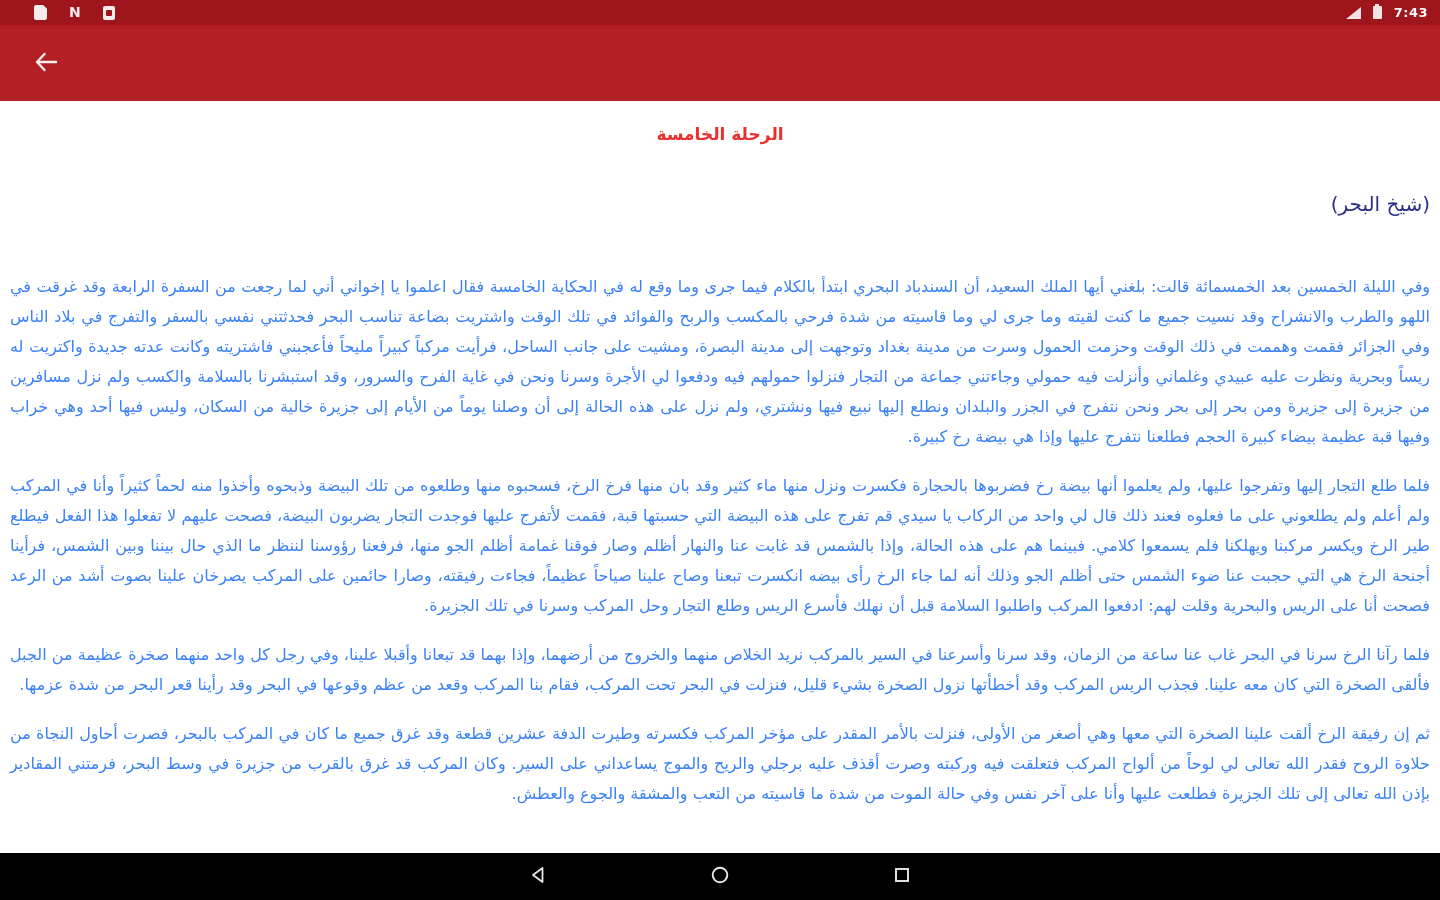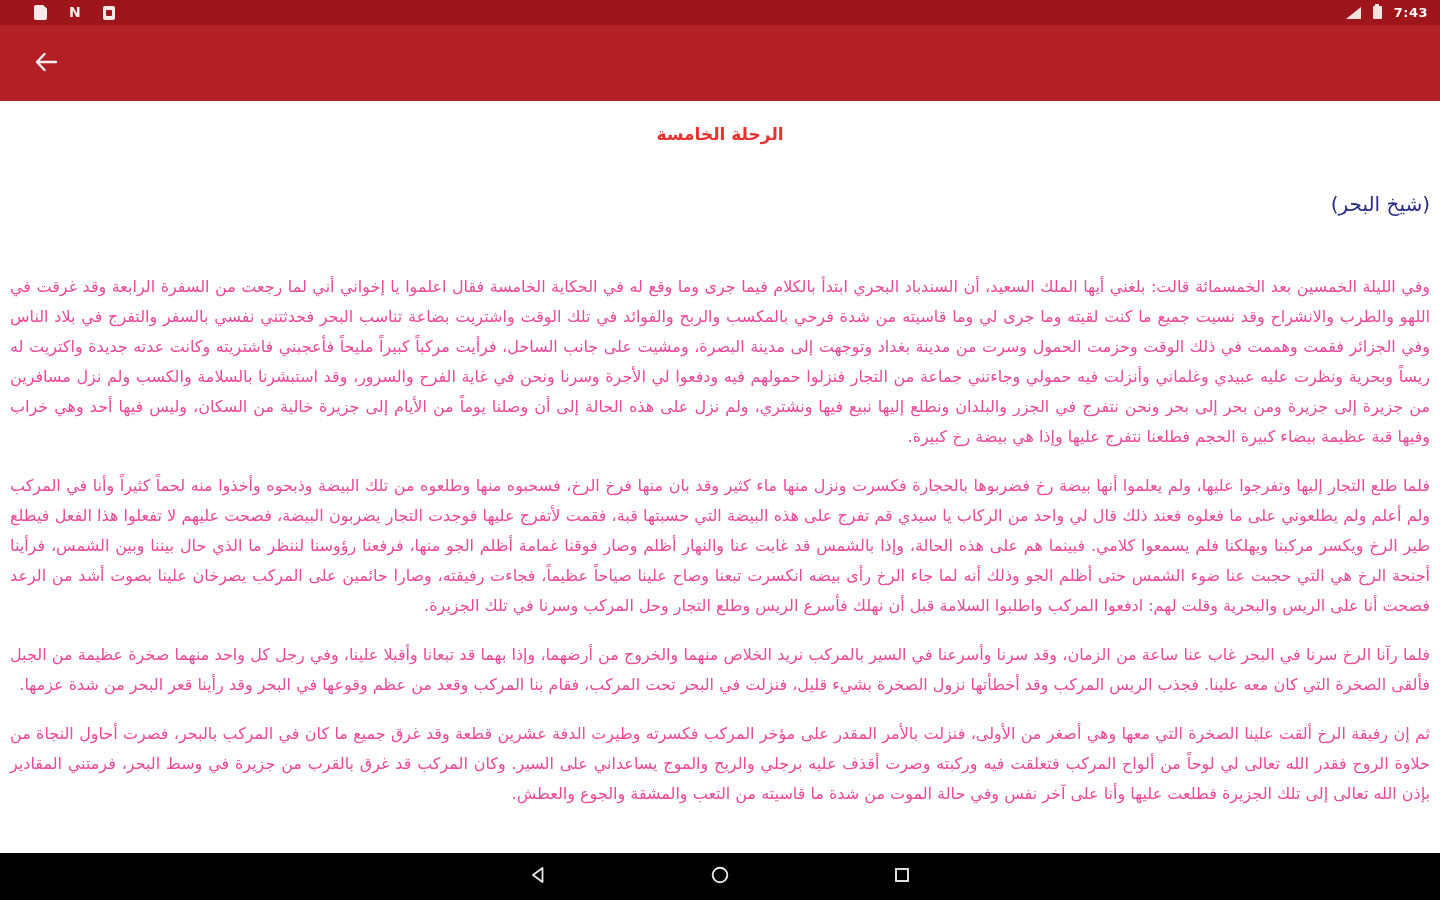--- a/index.html
+++ b/index.html
@@ -81,21 +81,21 @@
   .story-subtitle {
     margin: 48px 0 0;
     text-align: right;
     color: #2B2F84;
     font-size: 20px;
     font-weight: normal;
   }
   .paragraphs { margin-top: 56px; direction: rtl; }
   .paragraphs p {
     margin: 0 0 19px;
-    color: #ec4899;
+    color: #3b82f6;
     font-size: 16px;
     line-height: 30px;
     text-align: justify;
   }
 
   
   .nav-bar {
     position: absolute;
     left: 0; right: 0; bottom: 0;
     height: 47px;

